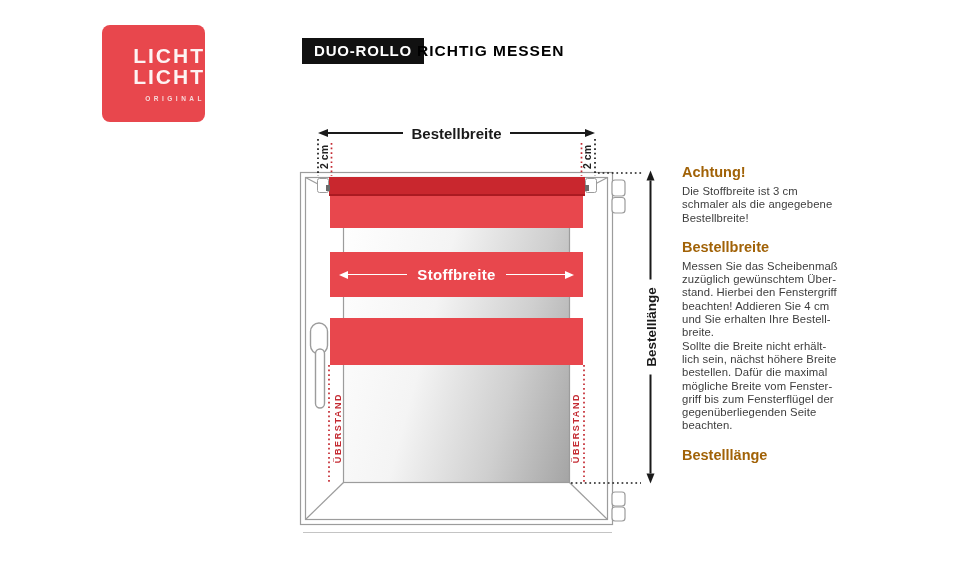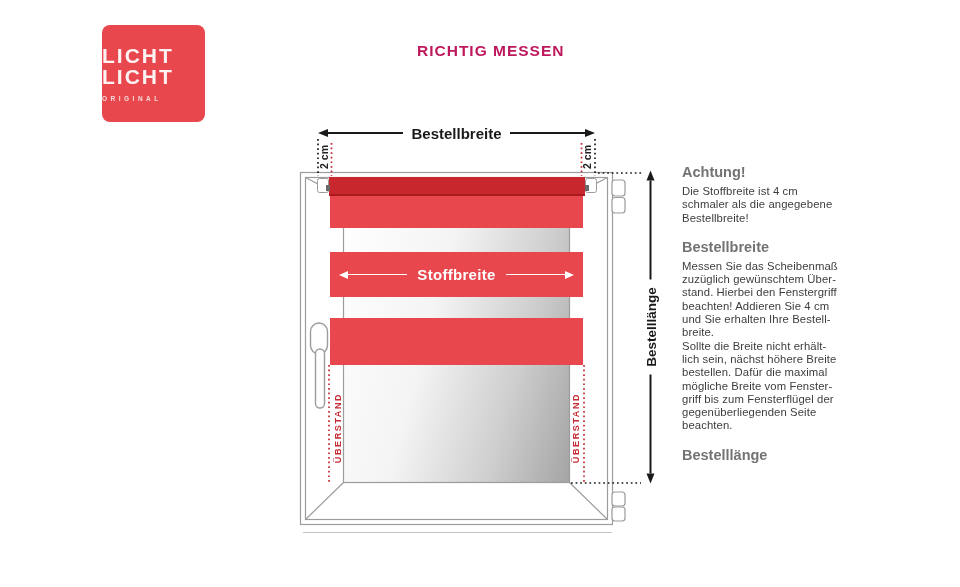--- a/index.html
+++ b/index.html
@@ -13,30 +13,30 @@
   }
   *{margin:0;padding:0;box-sizing:border-box;}
   html,body{background:#fff;}
   .page{
     position:relative;width:960px;height:587px;background:#fff;overflow:hidden;
     font-family:"Liberation Sans",sans-serif;color:var(--ink);
   }
   
   .logo{
     position:absolute;left:102px;top:25px;width:103px;height:97px;border-radius:8px;
-    background:var(--brand-red);display:flex;flex-direction:column;align-items:flex-start;justify-content:center;
+    background:var(--brand-red);display:flex;flex-direction:column;align-items:flex-end;justify-content:center;
     color:#fdf3f3;text-align:center;
   }
   .logo .big{font-size:21px;font-weight:bold;letter-spacing:2px;line-height:21px;}
   .logo .small{font-size:6.5px;letter-spacing:3.5px;margin-top:8px;font-weight:bold;color:#f6d9d9;}
   .badge{
     position:absolute;left:302px;top:38px;height:26px;line-height:26px;padding:0 12px;
     background:var(--badge-bg);color:#fff;font-size:15px;font-weight:bold;letter-spacing:0.8px;
   }
-  .title{position:absolute;left:417px;top:42px;font-size:15.5px;font-weight:bold;letter-spacing:1px;color:#be185d;}
+  .title{position:absolute;left:417px;top:42px;font-size:15.5px;font-weight:bold;letter-spacing:1px;color:#000000;}
   .subtitle{position:absolute;left:417px;top:64px;font-size:13.5px;line-height:17.5px;color:var(--subtitle-gray);white-space:pre-line;}
   
   .glass{
     position:absolute;left:343px;top:197px;width:227px;height:286px;z-index:1;
     background:linear-gradient(105deg,#ffffff 0%,#f4f4f4 40%,#cfcfcf 72%,#a4a4a4 100%);
   }
   .linework{position:absolute;left:0;top:0;z-index:2;}
   .band{position:absolute;left:330px;width:253px;background:var(--brand-red);z-index:3;}
   .band-a{top:196px;height:32px;}
   .band-b{top:252px;height:45px;display:flex;align-items:center;padding:4px 9px;}
@@ -64,33 +64,34 @@
   .dim-length .dlbl{font-size:13.5px;}
   
   .rot{position:absolute;transform:rotate(-90deg);text-align:center;z-index:6;white-space:nowrap;}
   .cm{width:44px;font-size:10.5px;font-weight:bold;color:#222;}
   .cm-l{left:302px;top:151px;} .cm-r{left:565px;top:151px;}
   .overhang{width:92px;font-size:9px;font-weight:bold;letter-spacing:1.6px;color:var(--accent-red);}
   .overhang-l{left:292px;top:423px;} .overhang-r{left:530px;top:423px;}
   
   .info{position:absolute;left:682px;top:164px;width:160px;z-index:6;}
   .info section{margin-bottom:14px;}
-  .info h3{font-size:14.5px;font-weight:bold;color:#737373;margin-bottom:5px;}
+  .info h3{font-size:14.5px;font-weight:bold;color:#a16207;margin-bottom:5px;}
   .info p{font-size:11.3px;line-height:13.3px;color:#3d3d3d;white-space:pre-line;letter-spacing:0.1px;}
 </style>
 </head>
 <body>
 
 <div class="page">
 
   <div class="logo">
     <div class="big">LICHT</div>
     <div class="big">LICHT</div>
     <div class="small">ORIGINAL</div>
   </div>
+  <div class="badge">DUO-ROLLO</div>
   <div class="title">RICHTIG MESSEN</div>
 
   <div class="glass"></div>
 
   <svg class="linework" width="960" height="587" viewBox="0 0 960 587">
     <g stroke="#9c9c9c" stroke-width="1.2" fill="none">
       <rect x="300.5" y="172.5" width="312" height="352"></rect>
       <rect x="305.5" y="177.5" width="302" height="342"></rect>
       <rect x="343.5" y="197.5" width="226" height="285"></rect>
       <line x1="305.5" y1="177.5" x2="343.5" y2="197.5"></line>
@@ -154,21 +155,21 @@
   </div>
 
   <div class="rot cm cm-l">2 cm</div>
   <div class="rot cm cm-r">2 cm</div>
   <div class="rot overhang overhang-l">ÜBERSTAND</div>
   <div class="rot overhang overhang-r">ÜBERSTAND</div>
 
   <div class="info">
     <section>
       <h3>Achtung!</h3>
-      <p>Die Stoffbreite ist 4 cm
+      <p>Die Stoffbreite ist 3 cm
 schmaler als die angegebene
 Bestellbreite!</p>
     </section>
     <section>
       <h3>Bestellbreite</h3>
       <p>Messen Sie das Scheibenmaß
 zuzüglich gewünschtem Über-
 stand. Hierbei den Fenstergriff
 beachten! Addieren Sie 4 cm
 und Sie erhalten Ihre Bestell-

